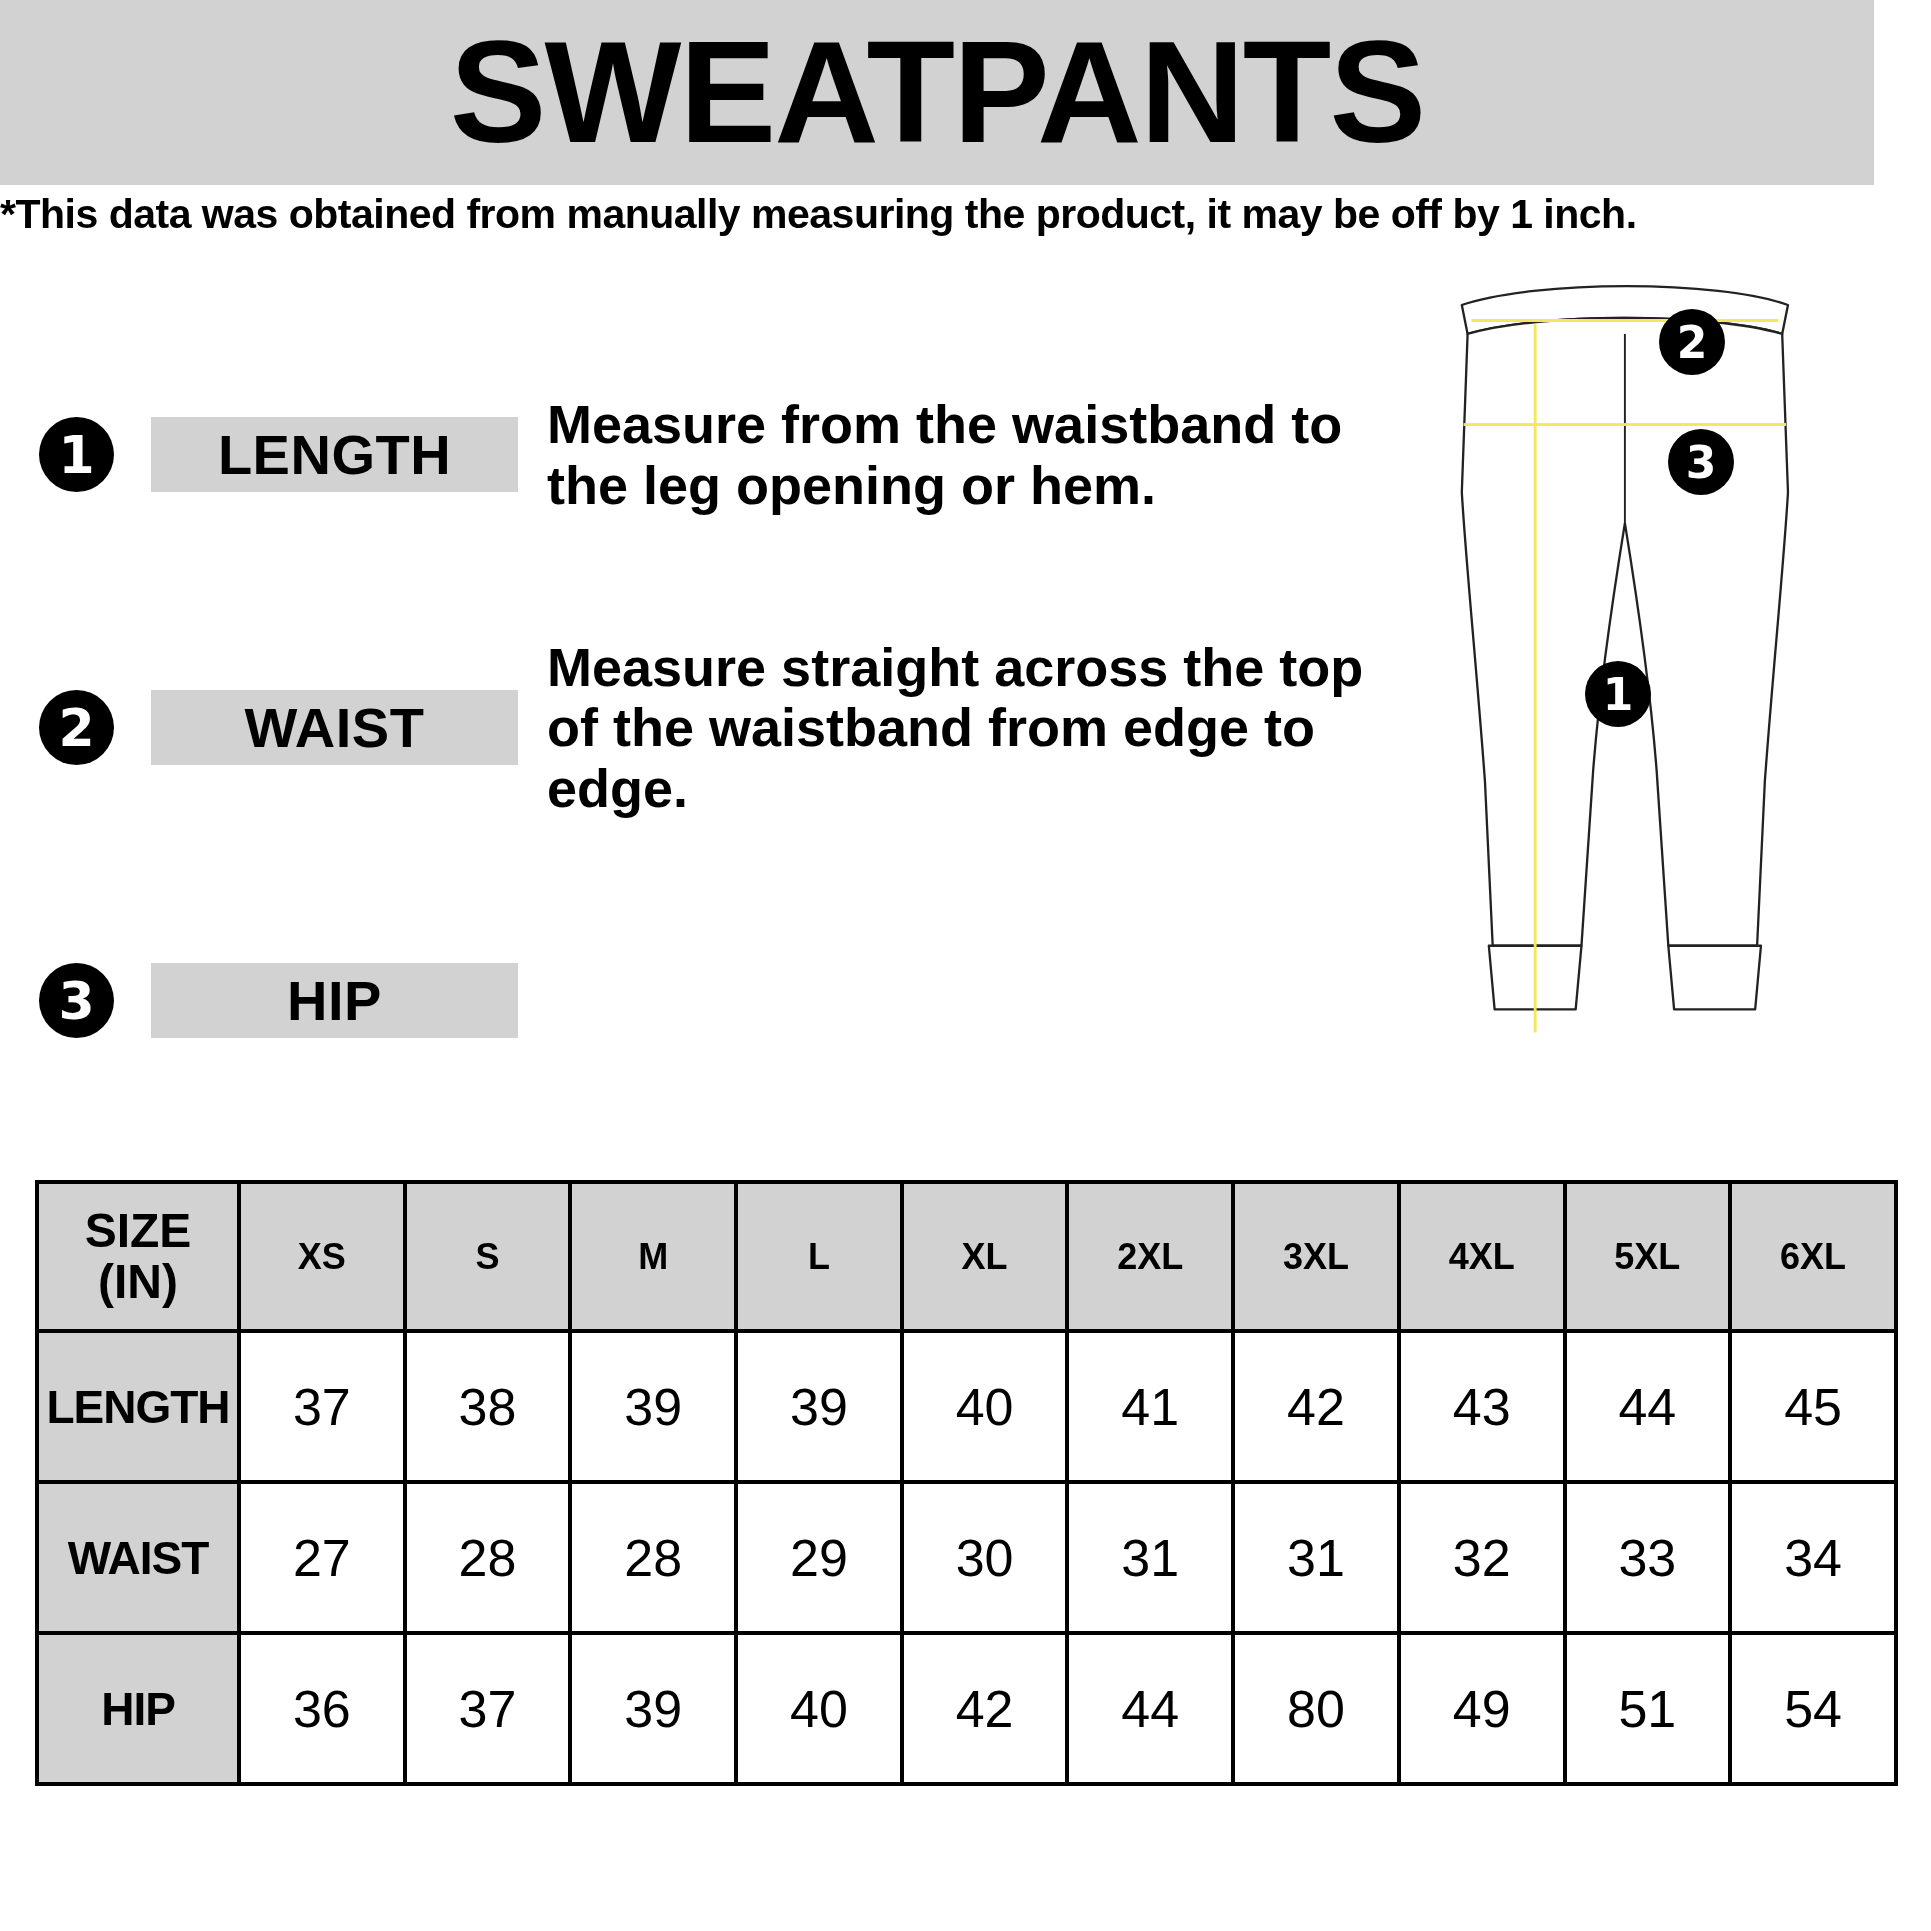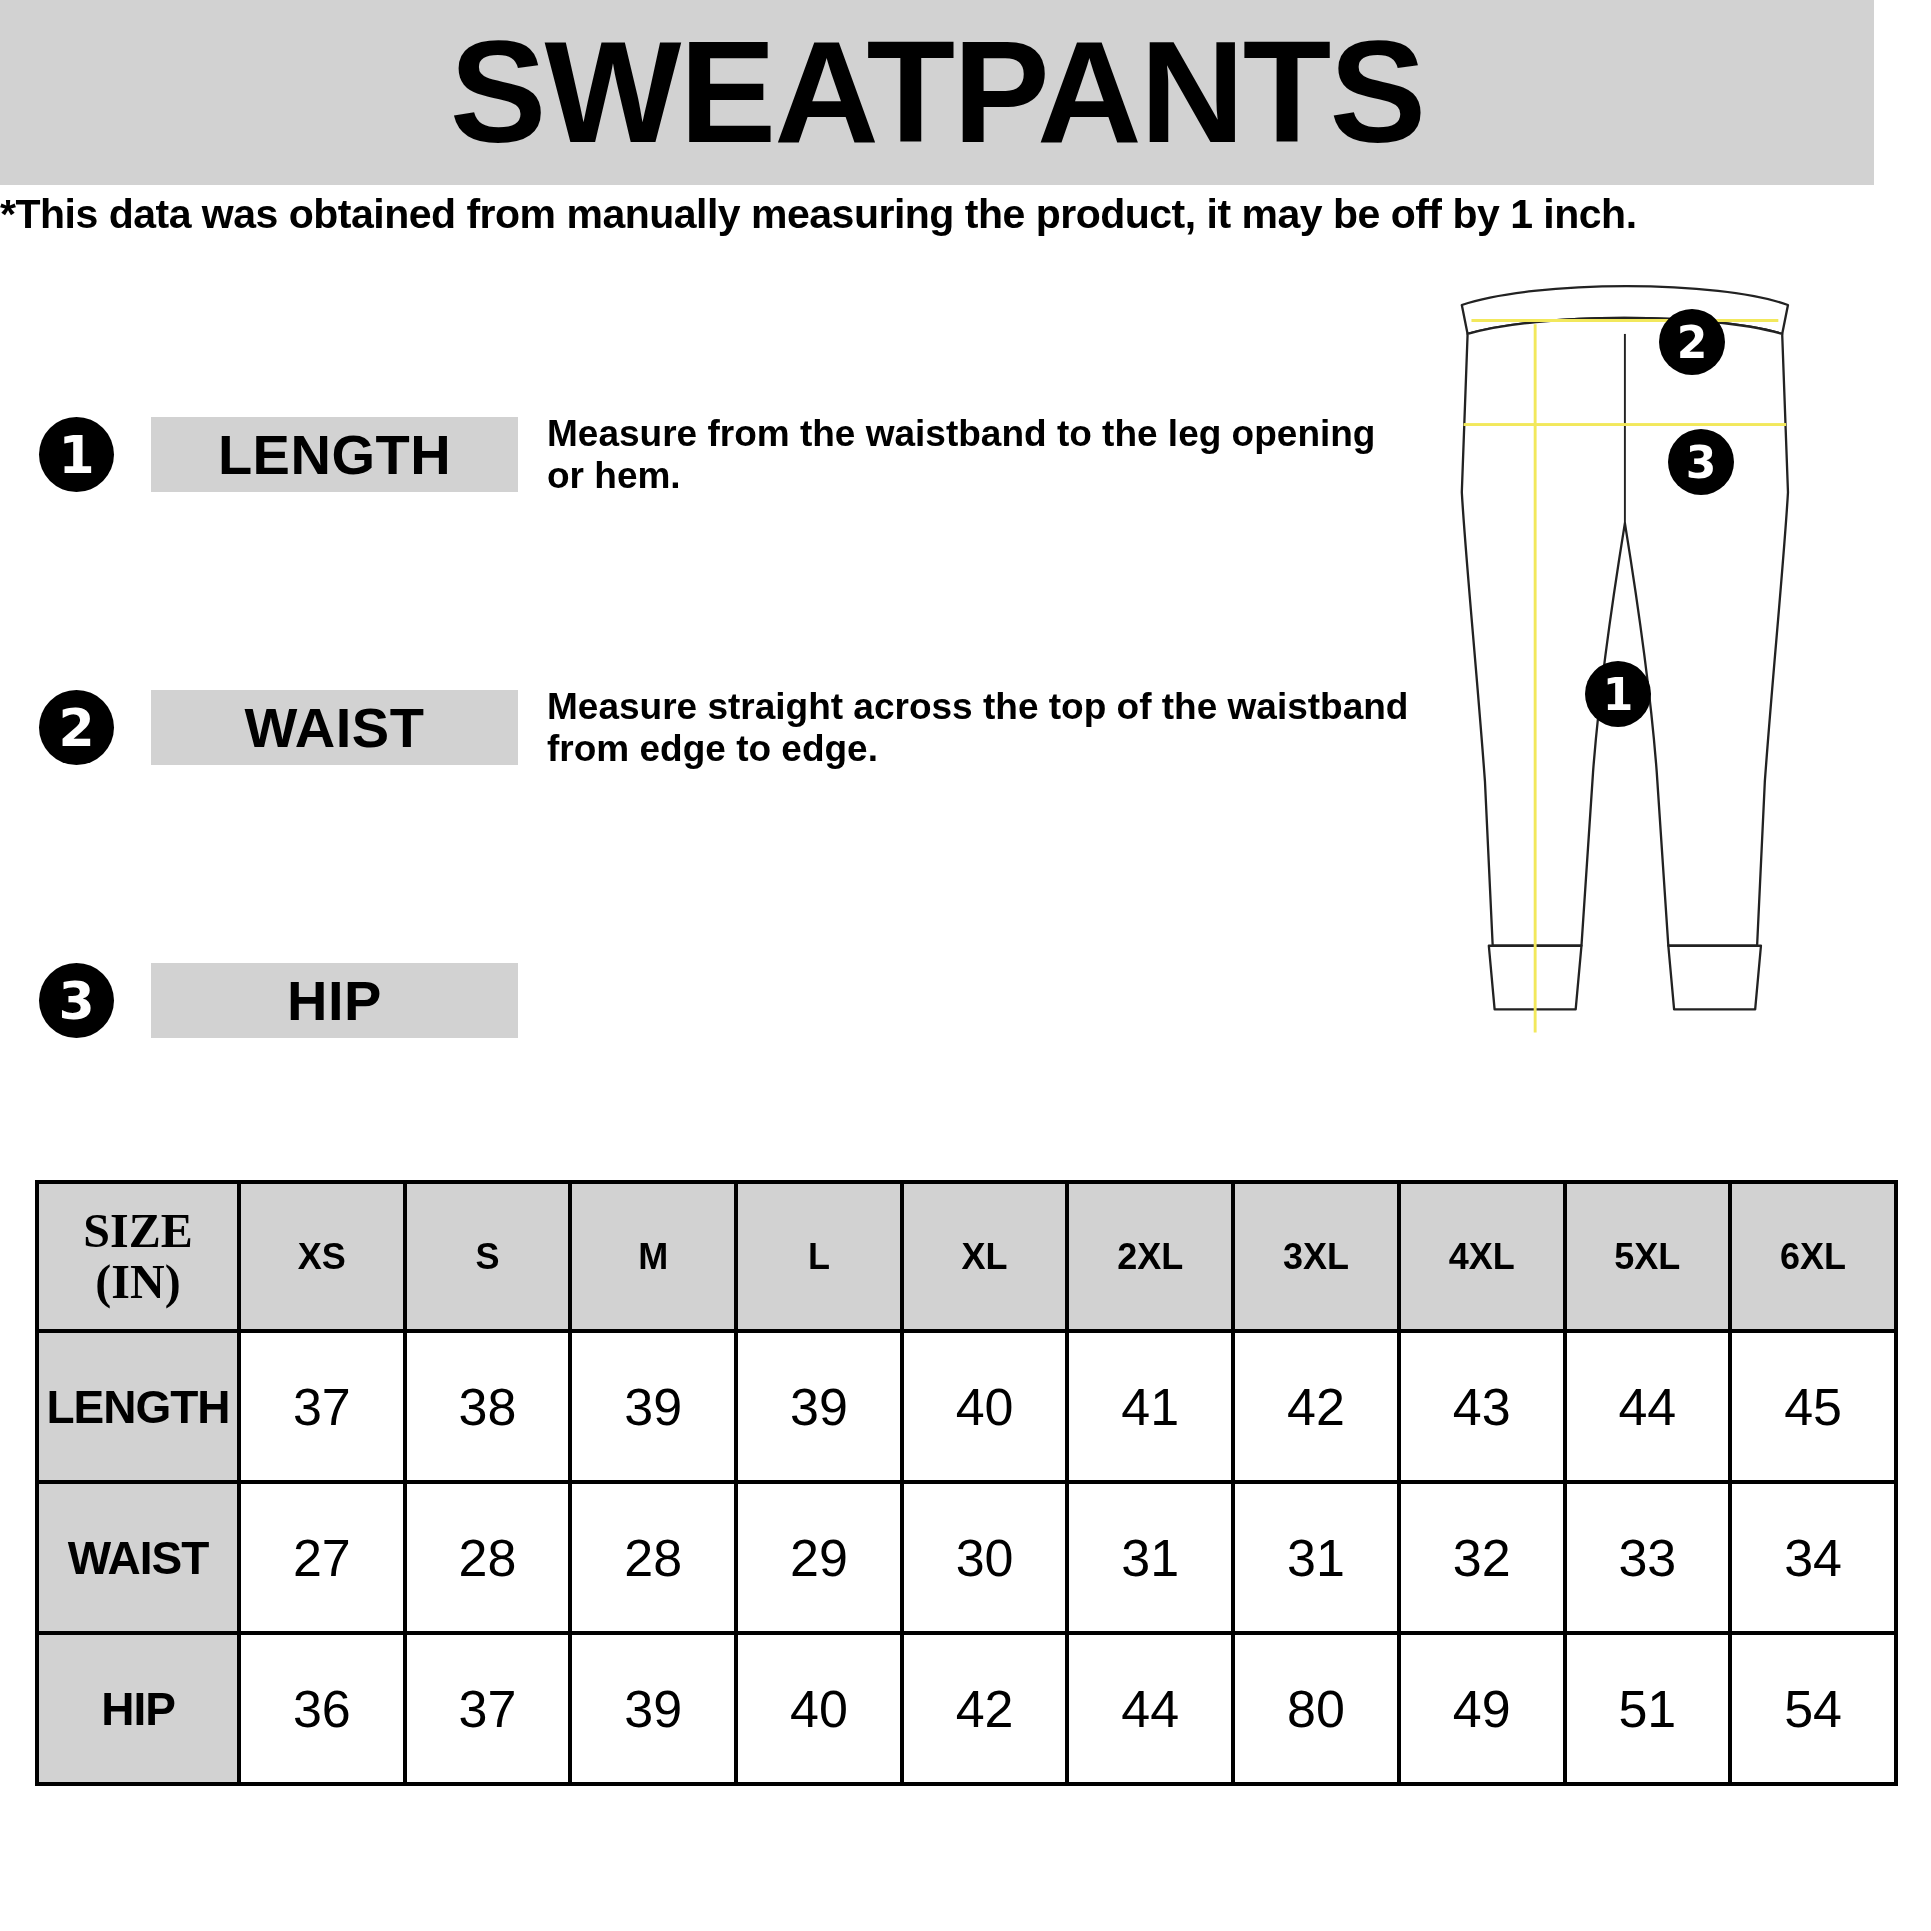--- a/index.html
+++ b/index.html
@@ -87,21 +87,21 @@
     display: flex;
     align-items: center;
     justify-content: center;
     font-size: 56px;
     font-weight: bold;
     flex: 0 0 auto;
     letter-spacing: 0.5px;
   }
   .legend-desc {
     margin-left: 29px;
-    font-size: 37px;
+    font-size: 54px;
     font-weight: bold;
     line-height: 1.12;
     max-width: 898px;
   }
 
   
   .illus {
     position: absolute;
     left: 1429px;
     top: 270px;
@@ -147,21 +147,20 @@
   }
   .col-first { width: 198px; }
   thead th {
     background: #d2d2d2;
     height: 145px;
     font-size: 36px;
   }
   thead th.size-head {
     font-size: 48px;
     line-height: 1.05;
-    font-family: Liberation Serif, serif;
   }
   tbody th {
     background: #d2d2d2;
     font-size: 46px;
     height: 147px;
     letter-spacing: -1px;
   }
   tbody td {
     background: #ffffff;
     font-size: 52px;

